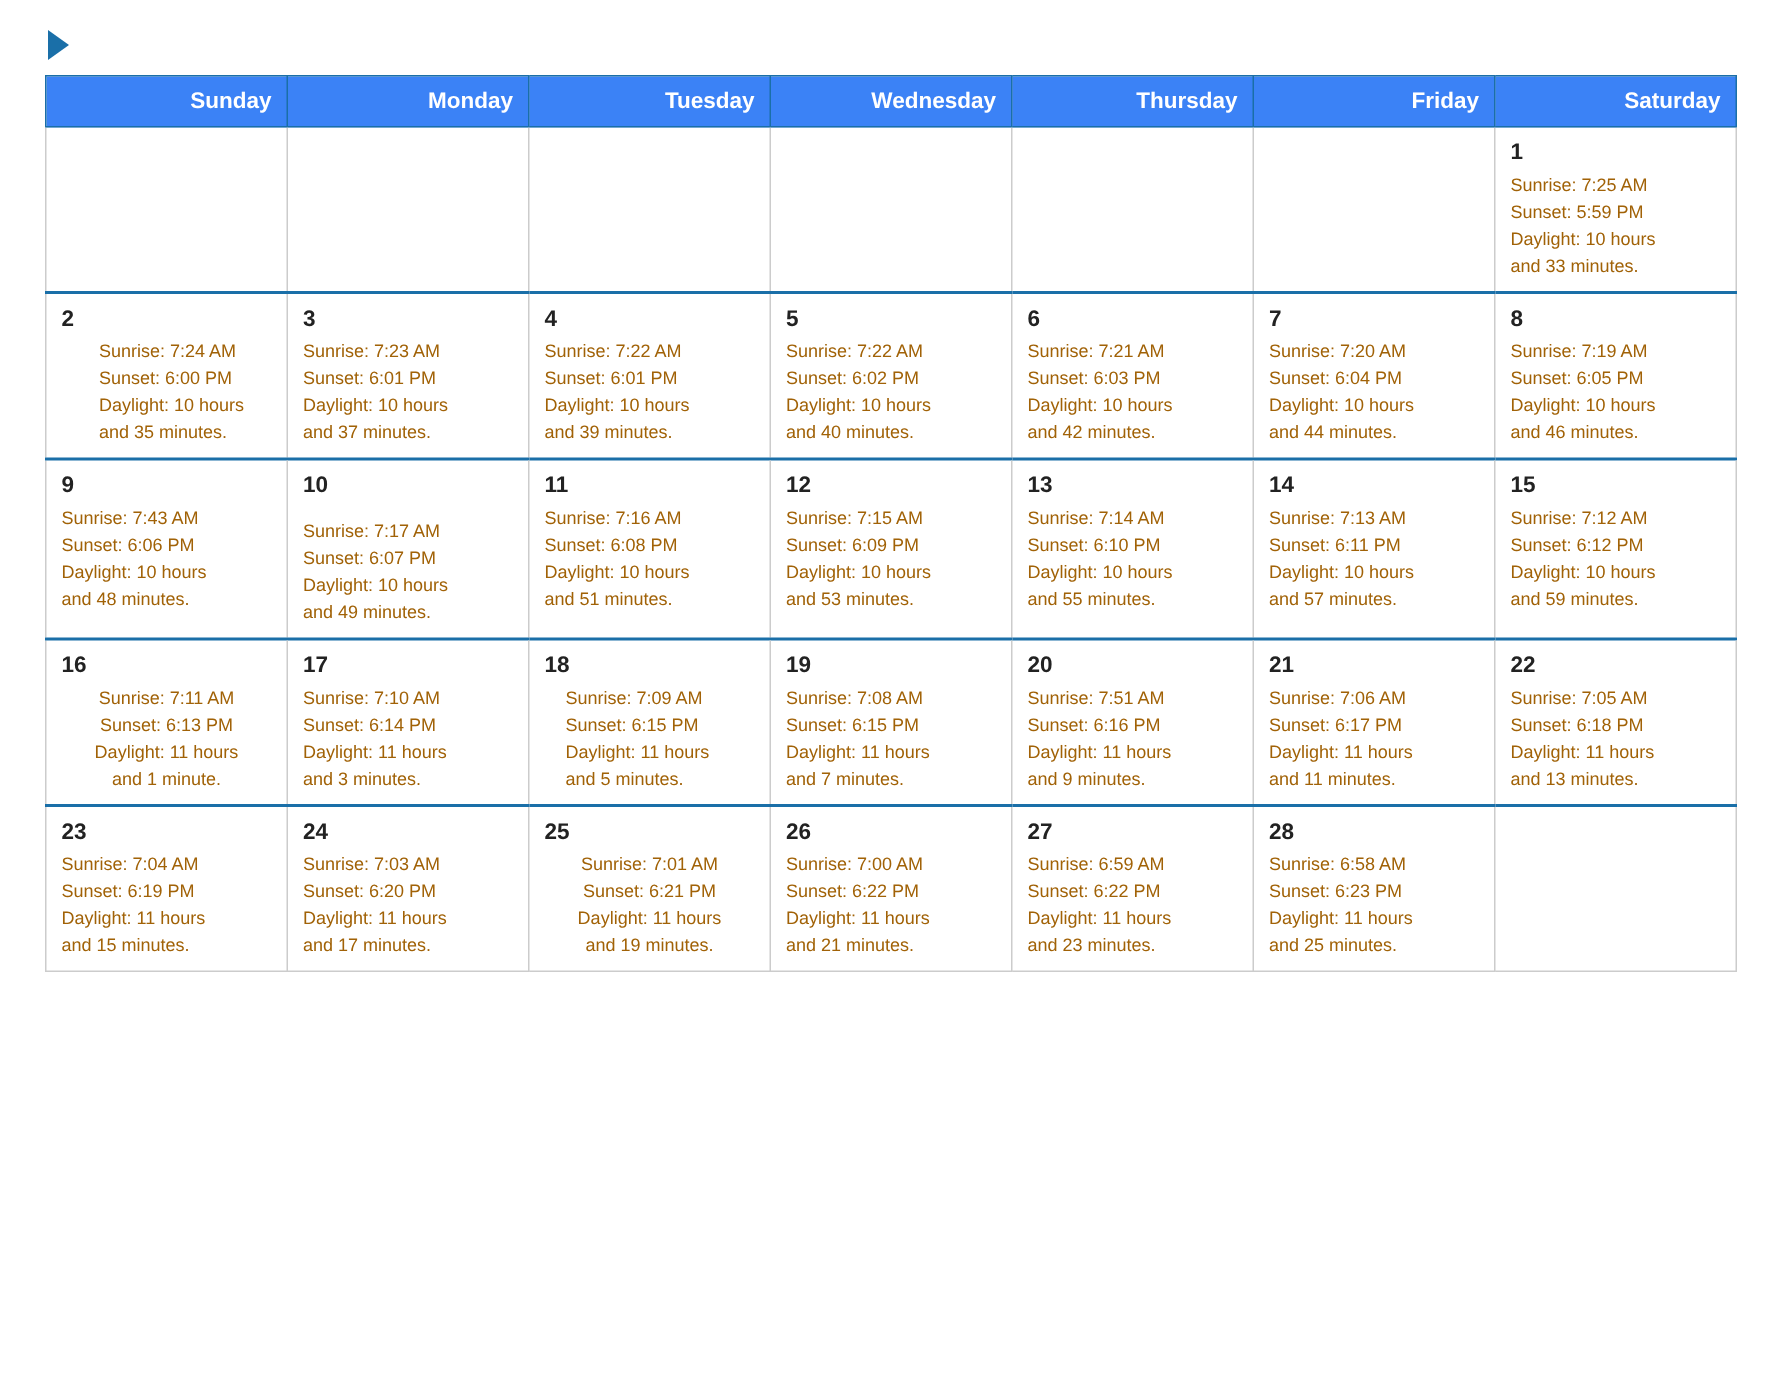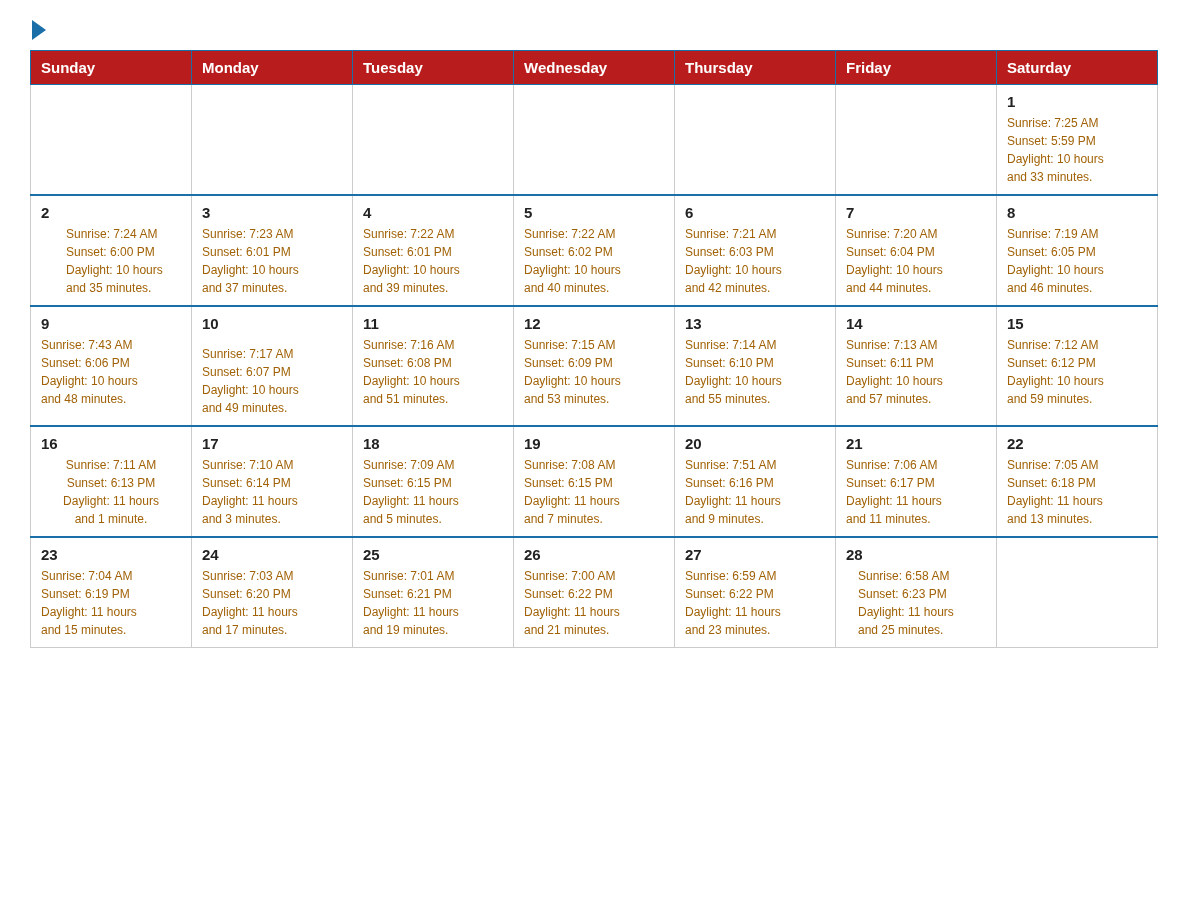--- a/index.html
+++ b/index.html
@@ -57,26 +57,26 @@
       font-size: 18px;
       color: #555;
       margin-top: 4px;
     }
     .calendar {
       width: 100%;
       border-collapse: collapse;
       margin-top: 10px;
     }
     .calendar th {
-      background-color: #b91c1c;
+      background-color: #3b82f6;
       color: #fff;
       font-size: 15px;
       font-weight: bold;
       padding: 8px 10px;
-      text-align: left;
+      text-align: right;
       border: 1px solid #1a6fa8;
     }
     .calendar td {
       vertical-align: top;
       padding: 8px 10px;
       border: 1px solid #ccc;
       font-size: 12.5px;
       color: #333;
       width: calc(100% / 7);
       min-height: 100px;
@@ -261,21 +261,21 @@
         </td>
         <td>
           <span class="day-number">17</span>
           <div class="day-info" style="white-space: pre-line;">Sunrise: 7:10 AM
 Sunset: 6:14 PM
 Daylight: 11 hours
 and 3 minutes.</div>
         </td>
         <td>
           <span class="day-number">18</span>
-          <div class="day-info" style="white-space: pre-line;">Sunrise: 7:09 AM
+          <div class="day-info" style="white-space: pre-line; margin-left: 14px;">Sunrise: 7:09 AM
 Sunset: 6:15 PM
 Daylight: 11 hours
 and 5 minutes.</div>
         </td>
         <td>
           <span class="day-number">19</span>
           <div class="day-info" style="white-space: pre-line;">Sunrise: 7:08 AM
 Sunset: 6:15 PM
 Daylight: 11 hours
 and 7 minutes.</div>
@@ -312,42 +312,42 @@
         </td>
         <td>
           <span class="day-number">24</span>
           <div class="day-info" style="white-space: pre-line;">Sunrise: 7:03 AM
 Sunset: 6:20 PM
 Daylight: 11 hours
 and 17 minutes.</div>
         </td>
         <td>
           <span class="day-number">25</span>
-          <div class="day-info" style="white-space: pre-line;">Sunrise: 7:01 AM
+          <div class="day-info" style="white-space: pre-line; text-align: center;">Sunrise: 7:01 AM
 Sunset: 6:21 PM
 Daylight: 11 hours
 and 19 minutes.</div>
         </td>
         <td>
           <span class="day-number">26</span>
           <div class="day-info" style="white-space: pre-line;">Sunrise: 7:00 AM
 Sunset: 6:22 PM
 Daylight: 11 hours
 and 21 minutes.</div>
         </td>
         <td>
           <span class="day-number">27</span>
           <div class="day-info" style="white-space: pre-line;">Sunrise: 6:59 AM
 Sunset: 6:22 PM
 Daylight: 11 hours
 and 23 minutes.</div>
         </td>
         <td>
           <span class="day-number">28</span>
-          <div class="day-info" style="white-space: pre-line; margin-left: 12px;">Sunrise: 6:58 AM
+          <div class="day-info" style="white-space: pre-line;">Sunrise: 6:58 AM
 Sunset: 6:23 PM
 Daylight: 11 hours
 and 25 minutes.</div>
         </td>
         <td class="empty-cell"></td>
       </tr>
     </tbody>
 </table>
 
 </body></html>

